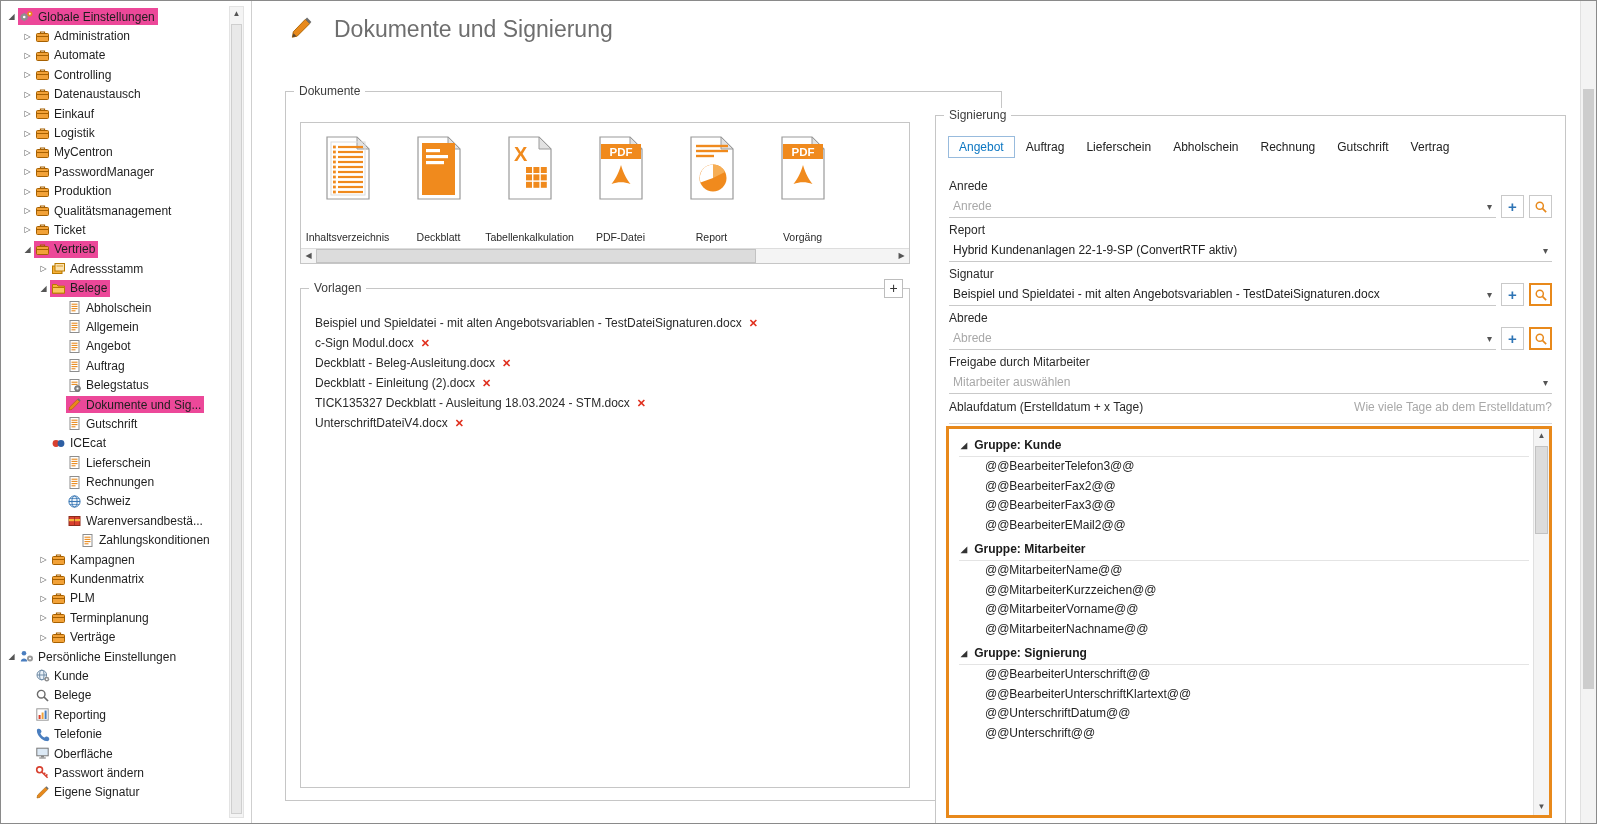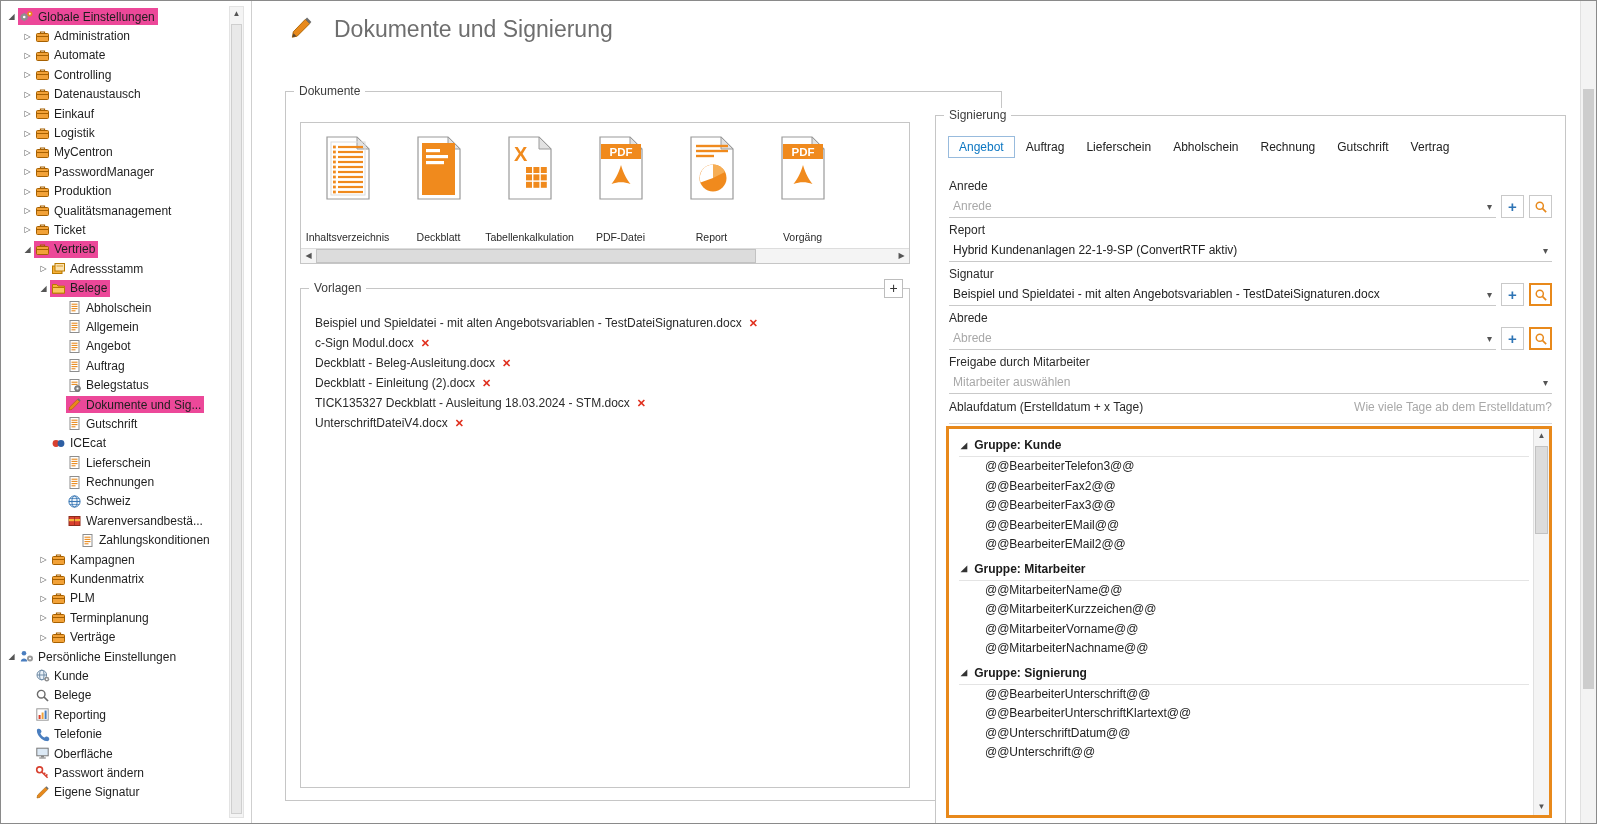--- a/index.html
+++ b/index.html
@@ -864,21 +864,20 @@
 
       <div class="varpanel">
         <div class="varlist" id="varList">
             <div class="vgh">
               <span class="vgarrow">◢</span>
               <span class="vgname">Gruppe: Kunde</span>
             </div>
             <div class="vitem">@@BearbeiterTelefon3@@</div>
             <div class="vitem">@@BearbeiterFax2@@</div>
             <div class="vitem">@@BearbeiterFax3@@</div>
-            <div class="vitem">@@BearbeiterEMail@@</div>
             <div class="vitem">@@BearbeiterEMail2@@</div>
             <div class="vgh">
               <span class="vgarrow">◢</span>
               <span class="vgname">Gruppe: Mitarbeiter</span>
             </div>
             <div class="vitem">@@MitarbeiterName@@</div>
             <div class="vitem">@@MitarbeiterKurzzeichen@@</div>
             <div class="vitem">@@MitarbeiterVorname@@</div>
             <div class="vitem">@@MitarbeiterNachname@@</div>
             <div class="vgh">

